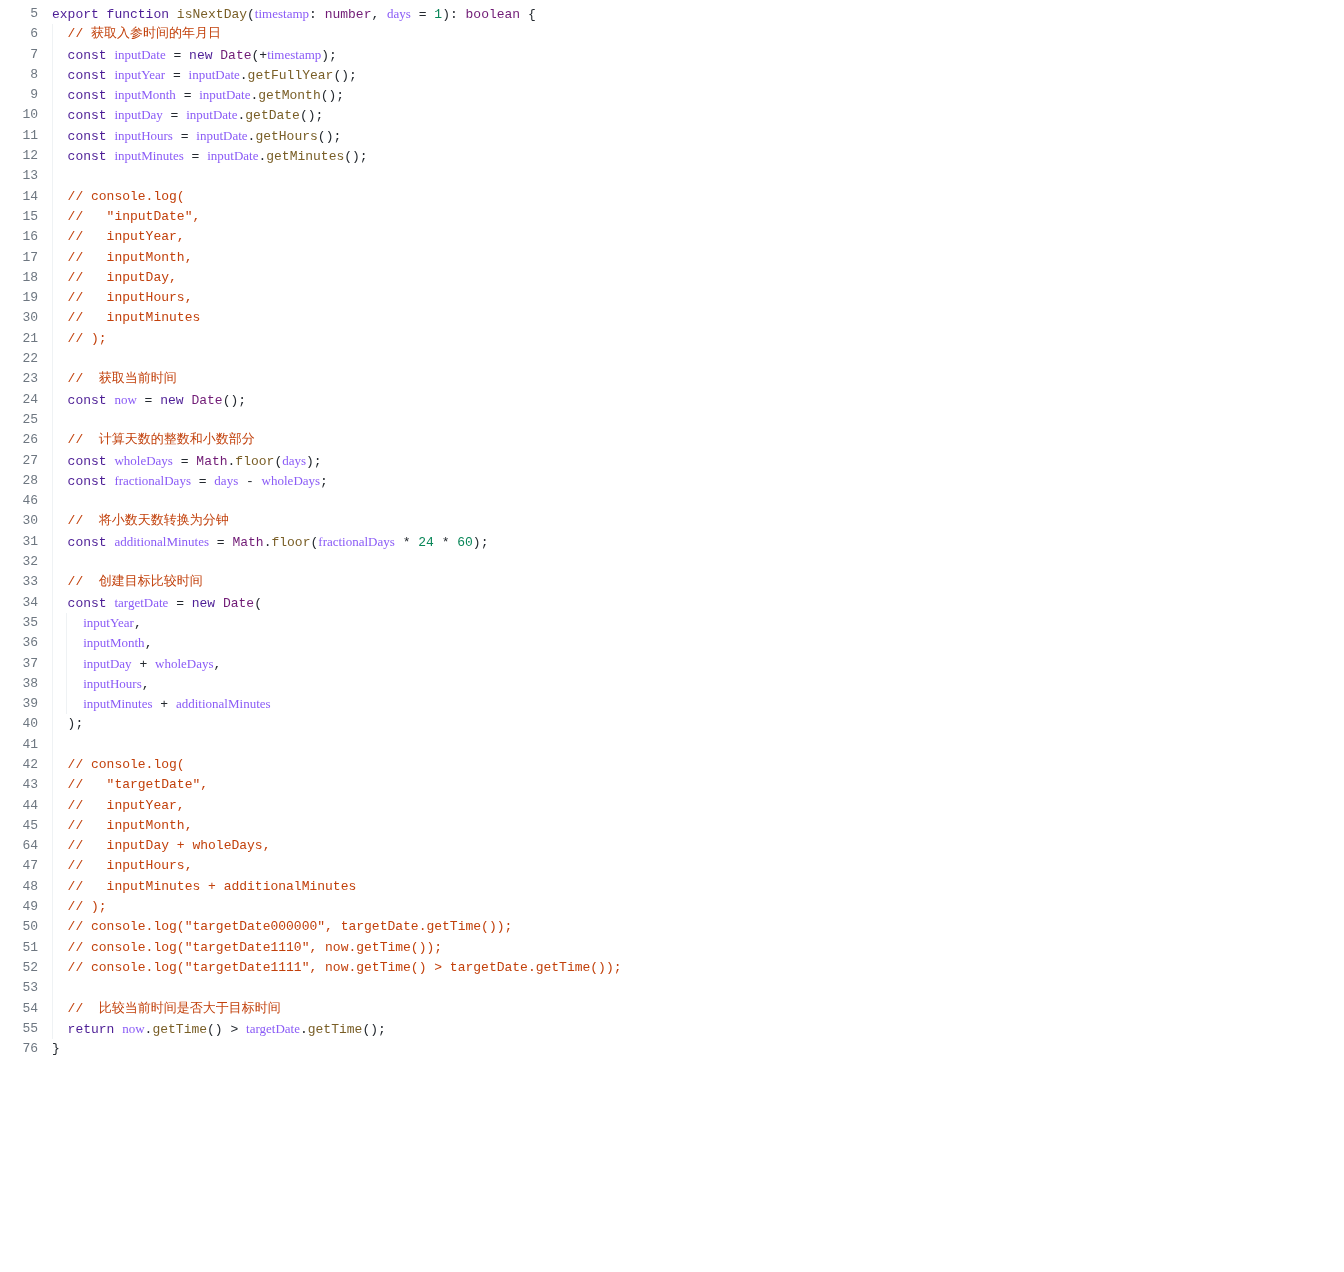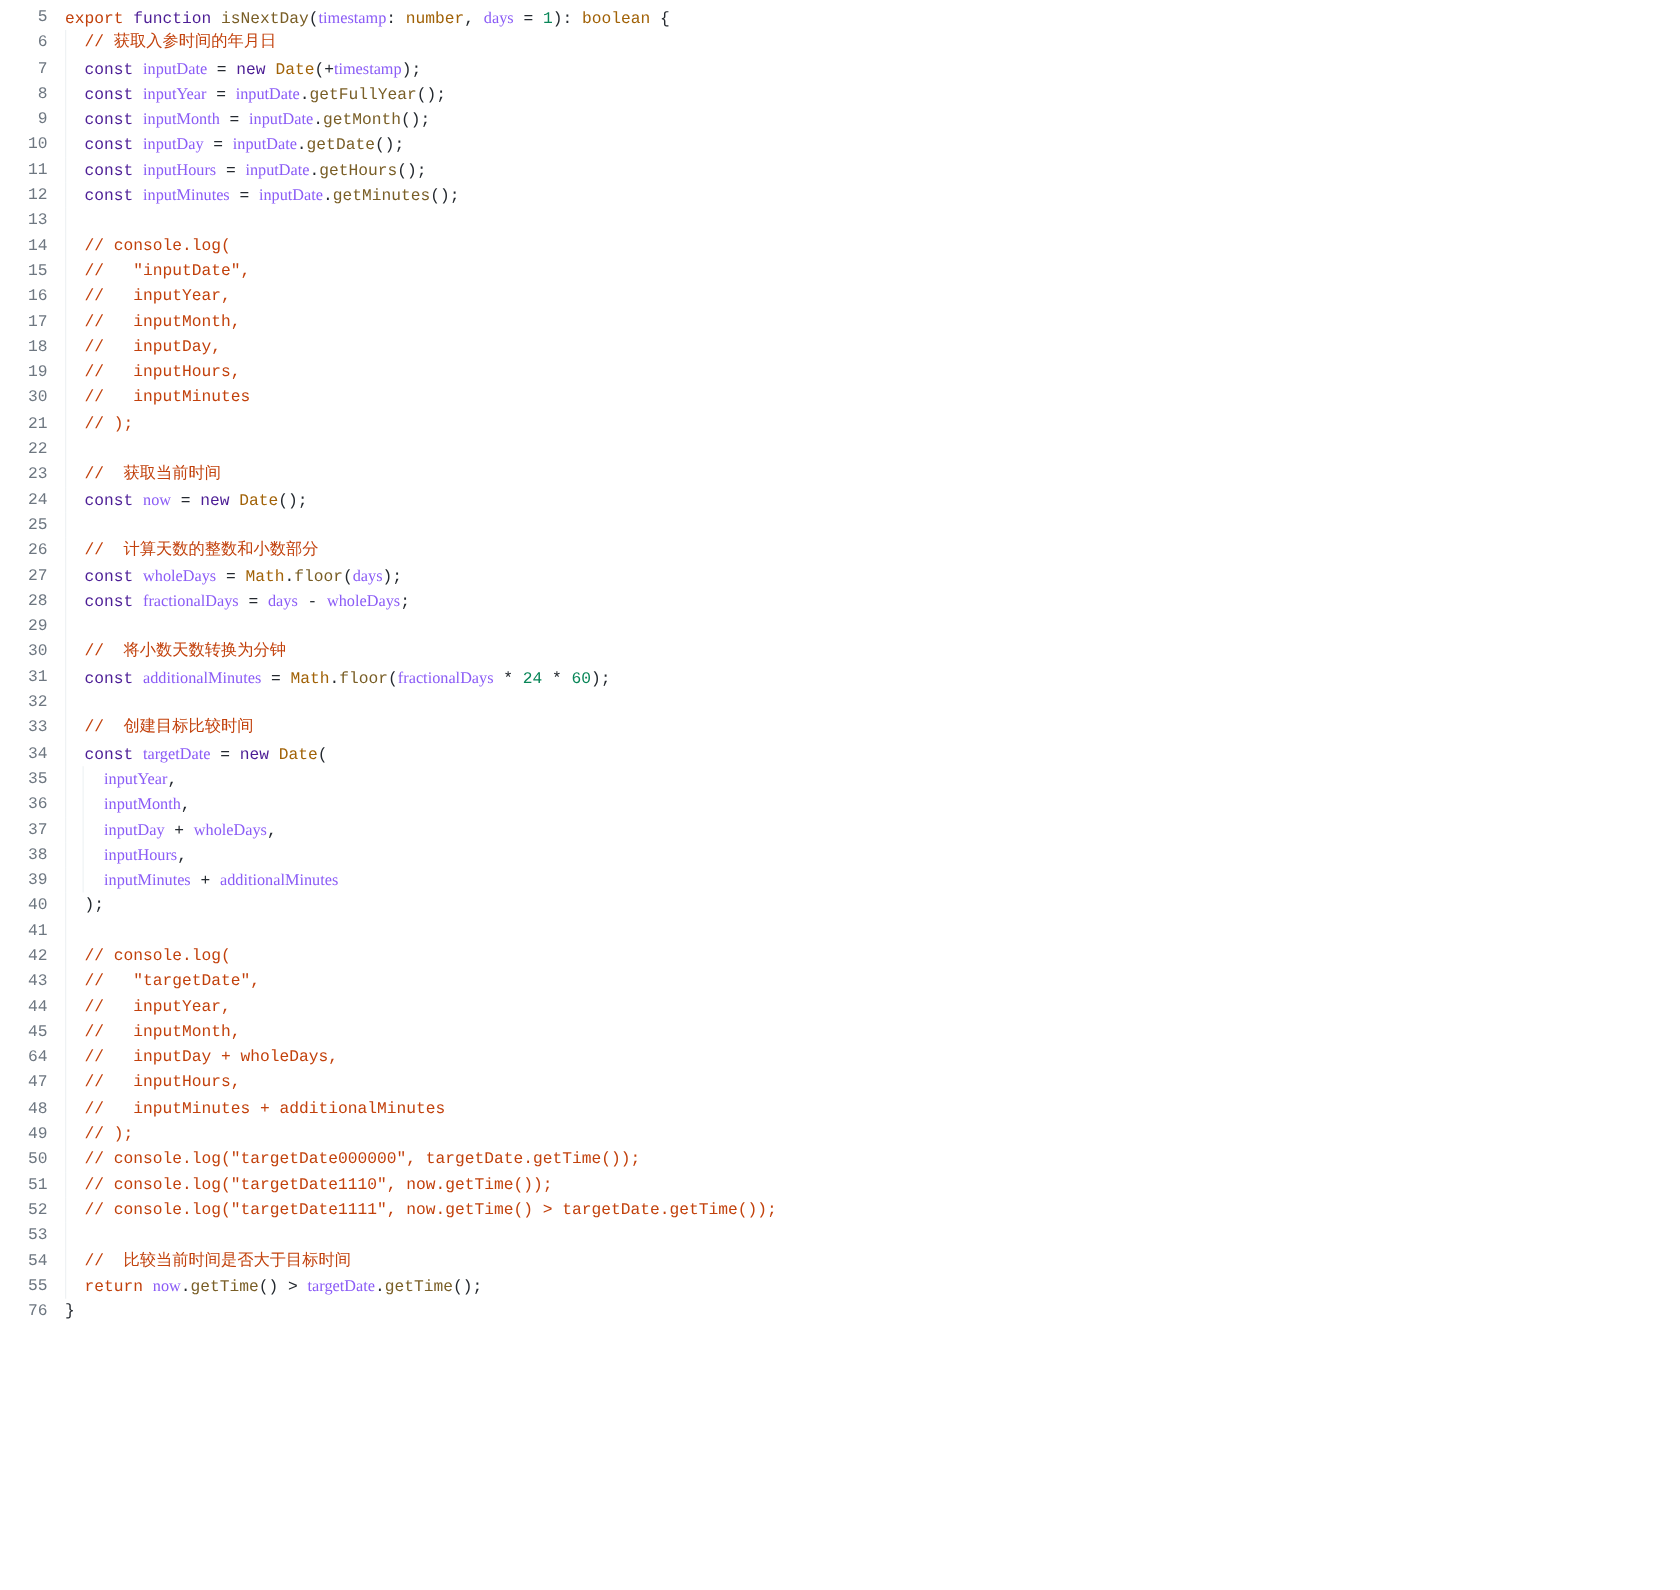--- a/index.html
+++ b/index.html
@@ -36,24 +36,24 @@
     line-height: 20.3px;
     position: relative;
   }
   .indent-guide {
     border-left: 1px solid #d0d7de55;
     position: absolute;
     top: 0;
     bottom: 0;
   }
   
-  .kw      { color: #c2410c; text-align: center; }  
+  .kw      { color: #4c1d95; text-align: center; }  
   .kw2     { color: #4c1d95; }  
   .fn      { color: #795e26; font-family: Liberation Mono, monospace; }  
-  .type    { color: #a16207; }  
+  .type    { color: #701a75; }  
   .param   { color: #8b5cf6; font-family: Liberation Serif, serif; }  
   .num     { color: #098658; }  
   .cmt     { color: #c2410c; margin-top: 44px; }  
   .punct   { color: #24292f; }  
   .op      { color: #24292f; }  
 </style>
 </head>
 <body>
 
 <div class="editor">
@@ -75,21 +75,21 @@
       <div>19</div>
       <div>30</div>
       <div>21</div>
       <div>22</div>
       <div>23</div>
       <div>24</div>
       <div>25</div>
       <div>26</div>
       <div>27</div>
       <div>28</div>
-      <div>29</div>
+      <div>46</div>
       <div>30</div>
       <div>31</div>
       <div>32</div>
       <div>33</div>
       <div>34</div>
       <div>35</div>
       <div>36</div>
       <div>37</div>
       <div>38</div>
       <div>39</div>

